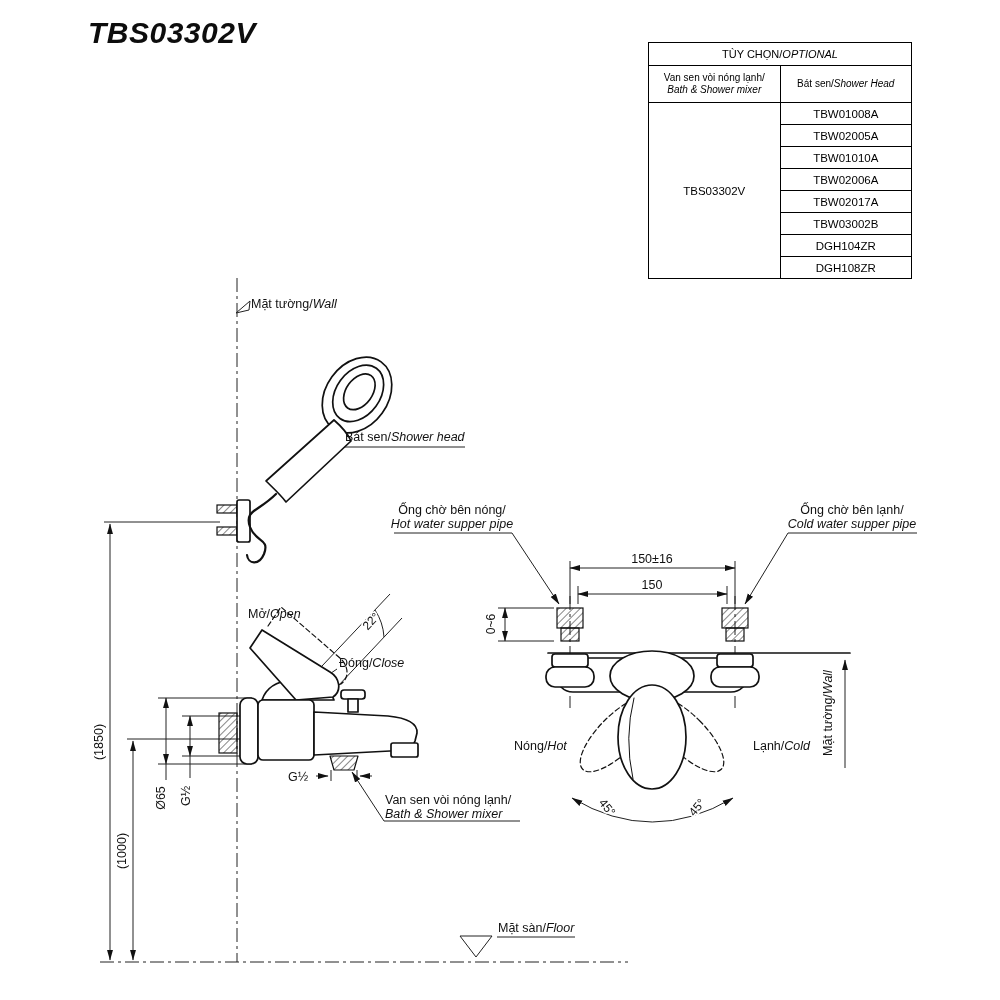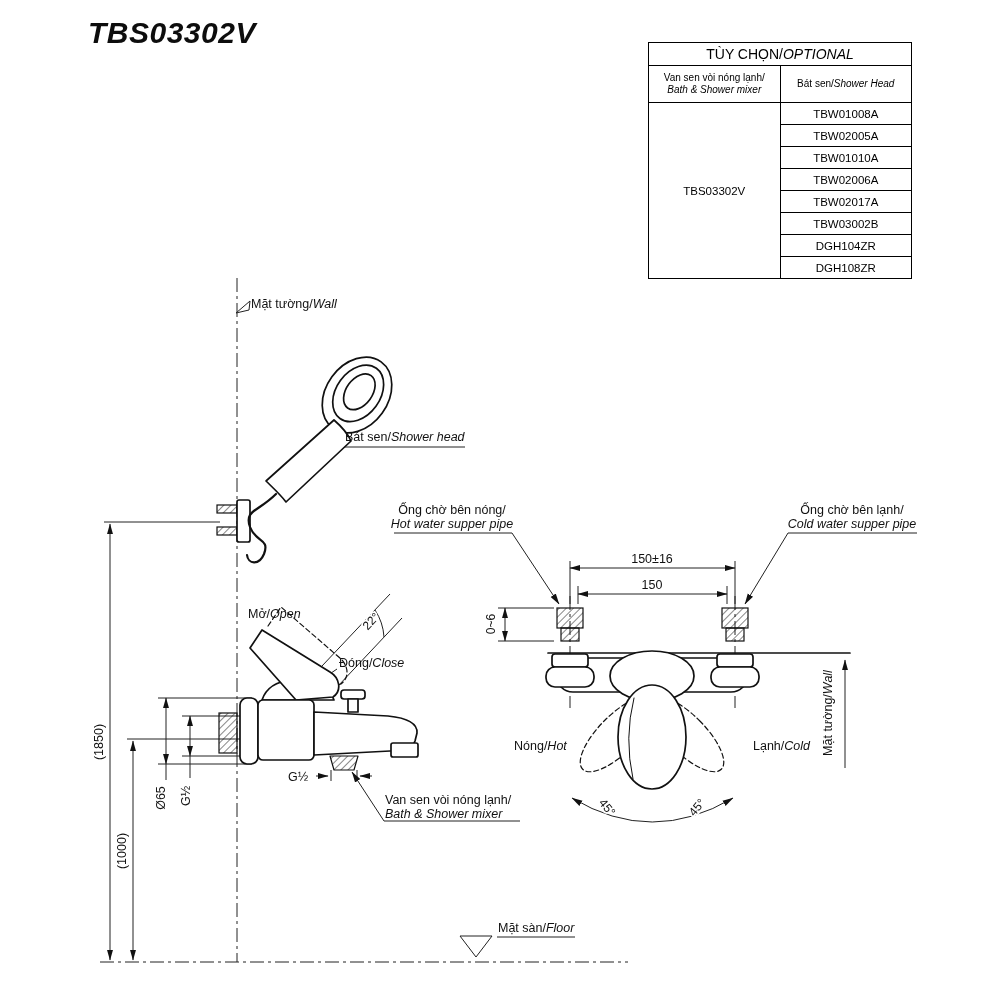--- a/index.html
+++ b/index.html
@@ -4,21 +4,21 @@
 <style>
   html,body{margin:0;padding:0}
   body{width:1000px;height:1000px;background:#fff;position:relative;overflow:hidden;
        font-family:"Liberation Sans",sans-serif;color:#111}
   .page-title{position:absolute;left:88px;top:16px;font-size:30px;font-weight:bold;
               font-style:italic;letter-spacing:.5px;color:#0d0d0d}
   .opt-table{position:absolute;left:648px;top:42px;width:264px;border-collapse:collapse;
              table-layout:fixed;font-size:11.5px;color:#000}
   .opt-table th,.opt-table td{border:1px solid #000;text-align:center;vertical-align:middle;
              padding:1px 2px;font-weight:normal}
-  .opt-table .hdr{height:20px;font-size:14px}
+  .opt-table .hdr{height:20px;font-size:11px}
   .opt-table .colhdr{height:34px;font-size:10px;line-height:1.25}
   .opt-table td{height:19px}
   .opt-table .c1{width:122px}
   .opt-table .c2{width:142px}
   i{font-style:italic}
   svg{position:absolute;left:0;top:0}
   svg text{font-family:"Liberation Sans",sans-serif;font-size:12.5px;fill:#111;stroke:none}
   svg .it{font-style:italic}
   svg .sm{font-size:12px}
   svg .halo{paint-order:stroke;stroke:#fff;stroke-width:3.5px;fill:#111}

